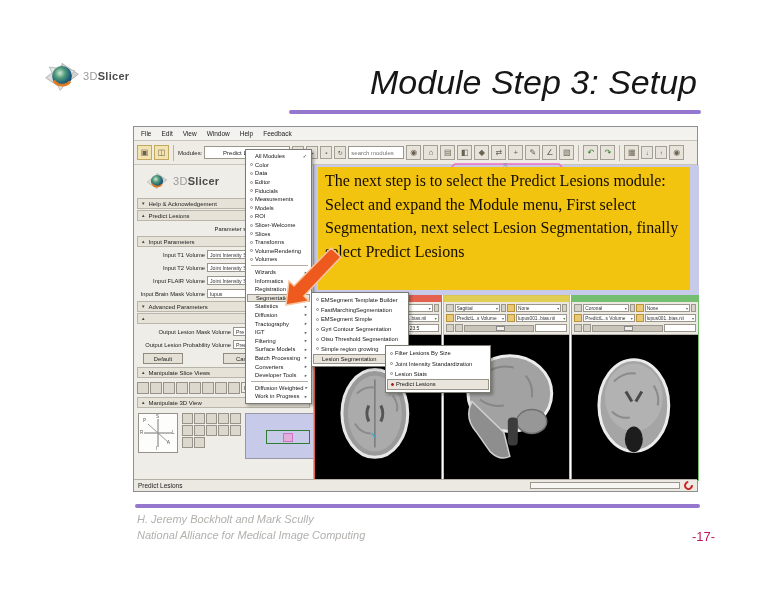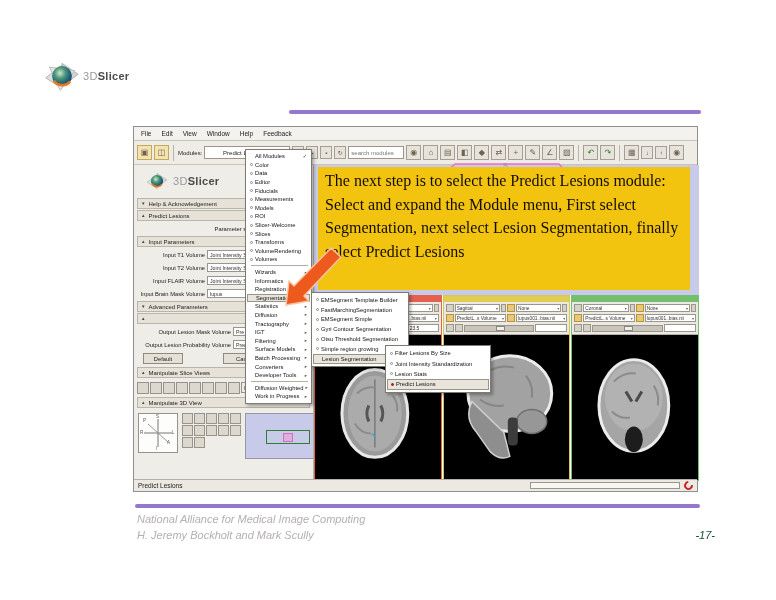--- a/index.html
+++ b/index.html
@@ -9,21 +9,21 @@
 
   
   .slide-title{position:absolute;top:63px;right:79px;font-size:34px;font-style:italic;color:#161616;white-space:nowrap}
   .title-rule{position:absolute;left:289px;top:110px;width:412px;height:4px;background:#9577CE;border-radius:2px}
   .slide-logo{position:absolute;left:44px;top:58px;display:flex;align-items:center;gap:3px}
   .logo-word{font-size:11px;letter-spacing:.3px;white-space:nowrap}
   .logo-word .g3d{color:#9a9a9a;font-weight:normal}
   .logo-word .gsl{color:#4c4c4c;font-weight:bold}
   .footer-rule{position:absolute;left:135px;top:504px;width:565px;height:4px;background:#9577CE;border-radius:2px}
   .footer-text{position:absolute;left:137px;top:512px;font-size:11px;font-style:italic;color:#b3b0ad;line-height:1.45}
-  .page-num{position:absolute;right:61px;top:529px;font-size:11px;font-style:italic;color:#14532d}
+  .page-num{position:absolute;right:61px;top:529px;font-size:13px;color:#be185d}
 
   
   .app{position:absolute;left:133px;top:126px;width:565px;height:366px;background:#ECE9E2;border:1px solid #8f8f8f}
   .menubar{position:absolute;left:0;top:0;right:0;height:14px;background:#F4F2EE;border-bottom:1px solid #c9c5bd;
            display:flex;align-items:center;gap:10px;padding-left:7px;font-size:6.5px;color:#222}
   .toolbar{position:absolute;left:0;top:14px;right:0;height:24px;background:#EFECE5;border-bottom:1px solid #c9c5bd;
            display:flex;align-items:center;gap:2px;padding:0 3px;font-size:6px;color:#222}
   .tbtn{width:15px;height:15px;border:1px solid #a39f95;background:#e7e3da;display:flex;align-items:center;justify-content:center;font-size:8px;color:#6b6250;flex:none}
   .tbtn.file{background:#f3e3b0;border-color:#c3a95f}
   .tbtn.small{width:12px;height:13px;font-size:6px}
@@ -137,20 +137,21 @@
         </radialGradient>
       </defs>
       <polygon points="2,22 20,8 20,34" fill="#dedede" stroke="#ababab" stroke-width="1"></polygon>
       <polygon points="38,18 20,6 20,32" fill="#d2d2d2" stroke="#ababab" stroke-width="1"></polygon>
       <polygon points="6,10 34,14 18,36" fill="#e6e6e6" stroke="#b8b8b8" stroke-width="1"></polygon>
       <circle cx="20" cy="20" r="11" fill="url(#g1)"></circle>
       <path d="M11 25 a11 11 0 0 0 18 1" stroke="#e07a20" stroke-width="3" fill="none"></path>
     </svg>
     <span class="logo-word"><span class="g3d">3D</span><span class="gsl">Slicer</span></span>
   </div>
+  <div class="slide-title">Module Step 3: Setup</div>
   <div class="title-rule"></div>
 
   <div class="app">
 
     <div class="menubar">
 
     <span class="menu-label">File</span>
         <span class="menu-label">Edit</span>
         <span class="menu-label">View</span>
         <span class="menu-label">Window</span>
@@ -761,17 +762,17 @@
 
       <div class="mi radio sel hl">
         <span class="bullet"></span>
         <span class="lbl">Predict Lesions</span>
 
       </div>
     </div>
 
   <div class="footer-rule"></div>
   <div class="footer-text">
+    <div>H. Jeremy Bockholt and Mark Scully</div>
     <div>National Alliance for Medical Image Computing</div>
-    <div>H. Jeremy Bockholt and Mark Scully</div>
   </div>
   <div class="page-num">-17-</div>
 </div>
 
 </body></html>

